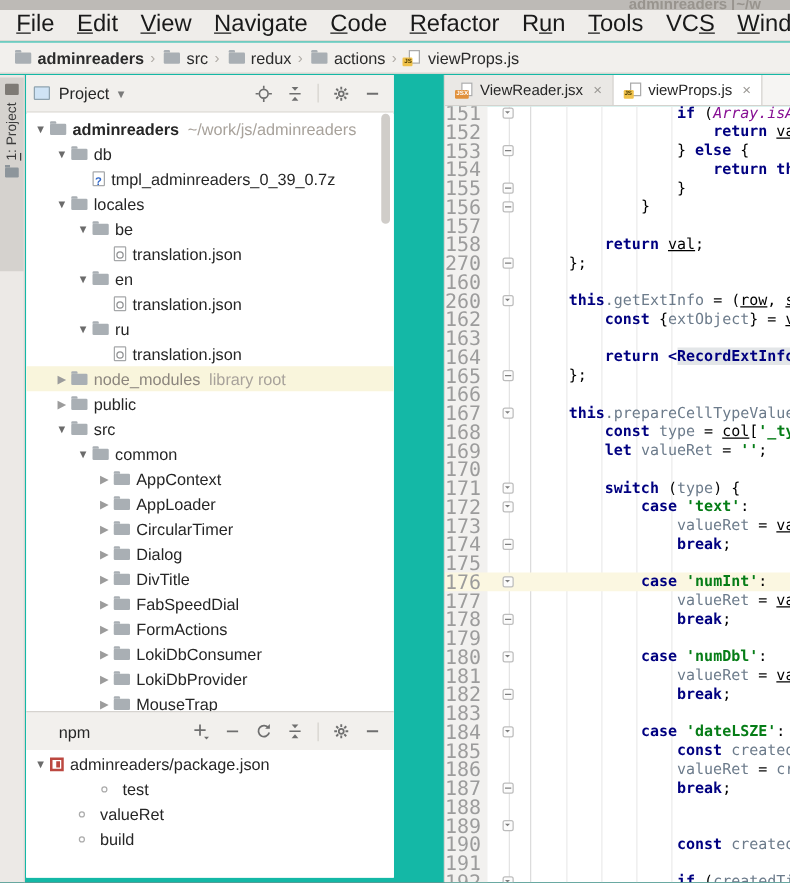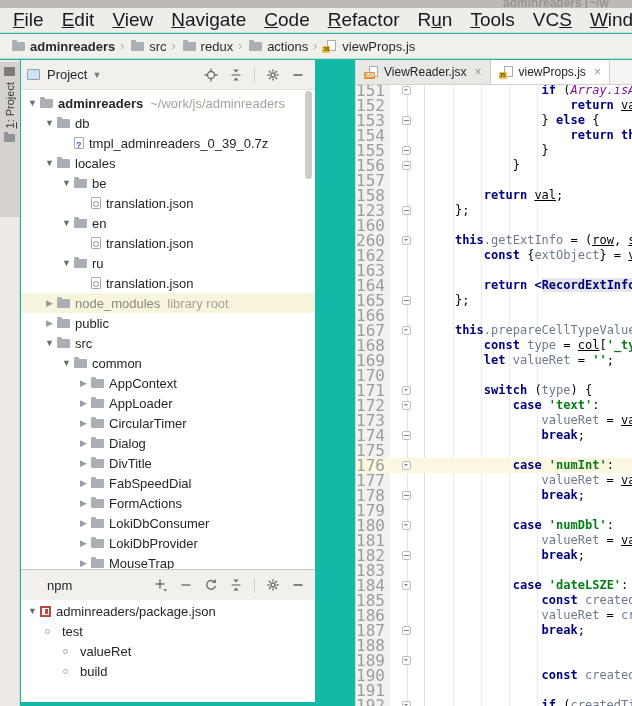--- a/index.html
+++ b/index.html
@@ -384,21 +384,21 @@
                 </svg>
               </span>
             </span>
         </div>
         <div class="ntree" id="npm-tree">
             <div class="trow" style="padding-left: 6px;">
               <span class="arrow">▼</span>
               <span class="i-npm ticon"></span>
               <span class="tlabel">adminreaders/package.json</span>
             </div>
-            <div class="trow" style="padding-left: 24px;">
+            <div class="trow" style="padding-left: 60px;">
               <span class="bullet"></span>
               <span class="tlabel">test</span>
             </div>
             <div class="trow" style="padding-left: 42px;">
               <span class="bullet"></span>
               <span class="tlabel">valueRet</span>
             </div>
             <div class="trow" style="padding-left: 42px;">
               <span class="bullet"></span>
               <span class="tlabel">build</span>
@@ -467,21 +467,21 @@
             </div>
             <div class="cl">
               <span class="ln">157</span>
               <span class="code"></span>
             </div>
             <div class="cl">
               <span class="ln">158</span>
               <span class="code">        <span class="tk-k">return</span><span class="tk-t"> </span><span class="tk-u">val</span><span class="tk-t">;</span></span>
             </div>
             <div class="cl">
-              <span class="ln">123</span>
+              <span class="ln">270</span>
               <span class="fm min"></span>
               <span class="code">    <span class="tk-t">};</span></span>
             </div>
             <div class="cl">
               <span class="ln">160</span>
               <span class="code"></span>
             </div>
             <div class="cl">
               <span class="ln">260</span>
               <span class="fm open"></span>

